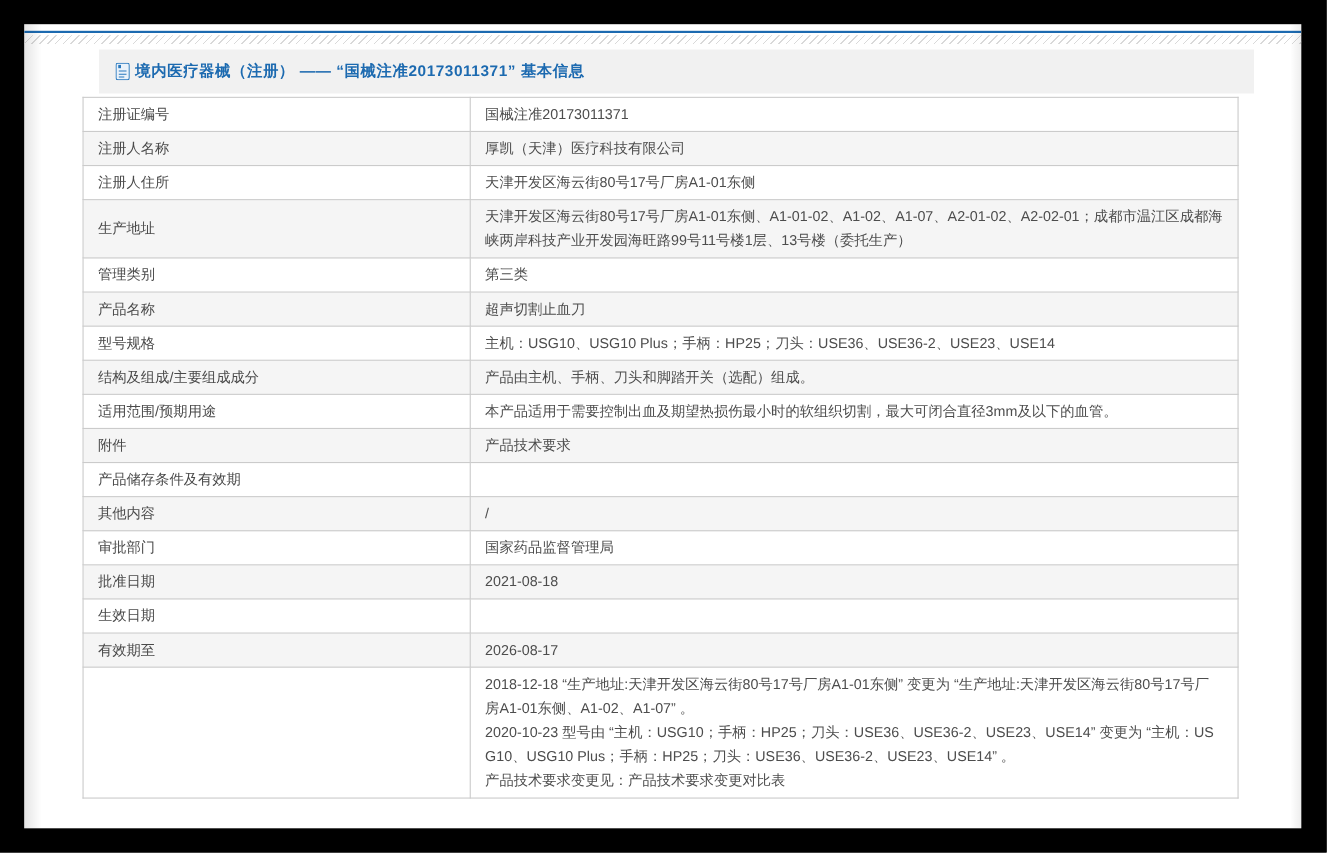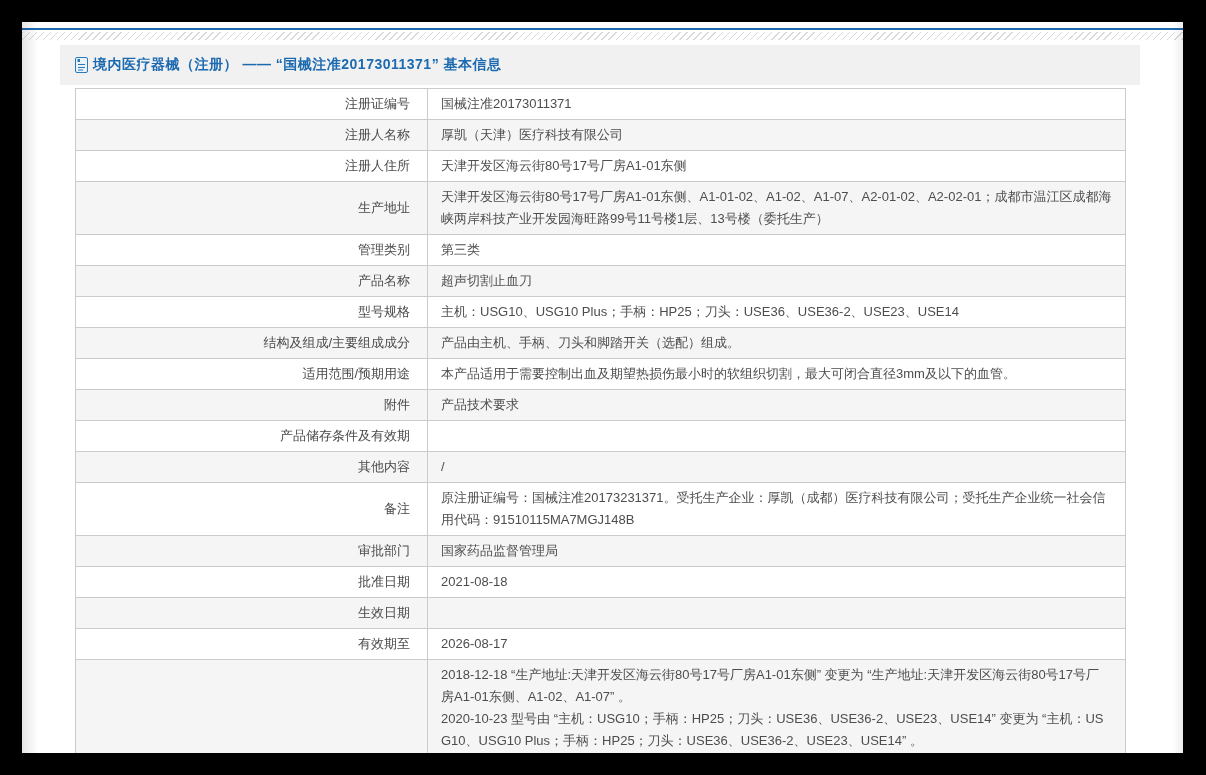--- a/index.html
+++ b/index.html
@@ -28,41 +28,41 @@
   }
   .hatch{
     position:absolute;top:10px;left:0;right:0;height:8px;
     background:repeating-linear-gradient(135deg,#d9d9d9 0px,#d9d9d9 1px,rgba(0,0,0,0) 1px,rgba(0,0,0,0) 5px);
   }
   .panel{
     position:absolute;left:38px;top:23px;width:1080px;height:708px;
   }
   .title-bar{
     height:40px;background:#f1f1f1;
-    display:flex;align-items:center;padding-left:15px;box-sizing:border-box;
+    display:flex;align-items:center;padding-left:15px;box-sizing:border-box;margin-left:30px;
   }
   .doc-icon{width:13px;height:16px;margin-right:5px;flex:0 0 auto;}
   .panel-title{
     color:#1c6ab0;font-size:14px;font-weight:bold;letter-spacing:0.5px;
     white-space:nowrap;
   }
   .table-wrap{margin:3px 15px 0 15px;}
   table.info{
     width:1050px;border-collapse:collapse;table-layout:fixed;
     font-size:13px;color:#4d4d4d;
   }
   table.info col.c-label{width:352px;}
   table.info col.c-value{width:698px;}
   table.info td{
     border:1px solid #cbcbcb;
     padding:4px 13px;line-height:22px;vertical-align:middle;
     word-break:break-all;
   }
   table.info td.label{
-    text-align:right;padding-right:17px;color:#4a4a4a;
+    padding-right:17px;color:#4a4a4a;
   }
   table.info tr:nth-child(even){background:#f5f5f5;}
   table.info tr:nth-child(odd){background:#fff;}
 </style>
 </head>
 <body>
 
 <div class="viewport">
   <div class="inner">
     <div class="blue-line"></div>
@@ -129,24 +129,20 @@
               </tr>
               <tr>
                 <td class="label">产品储存条件及有效期</td>
                 <td class="value"></td>
               </tr>
               <tr>
                 <td class="label">其他内容</td>
                 <td class="value">/</td>
               </tr>
               <tr>
-                <td class="label">备注</td>
-                <td class="value">原注册证编号：国械注准20173231371。受托生产企业：厚凯（成都）医疗科技有限公司；受托生产企业统一社会信用代码：91510115MA7MGJ148B</td>
-              </tr>
-              <tr>
                 <td class="label">审批部门</td>
                 <td class="value">国家药品监督管理局</td>
               </tr>
               <tr>
                 <td class="label">批准日期</td>
                 <td class="value">2021-08-18</td>
               </tr>
               <tr>
                 <td class="label">生效日期</td>
                 <td class="value"></td>

